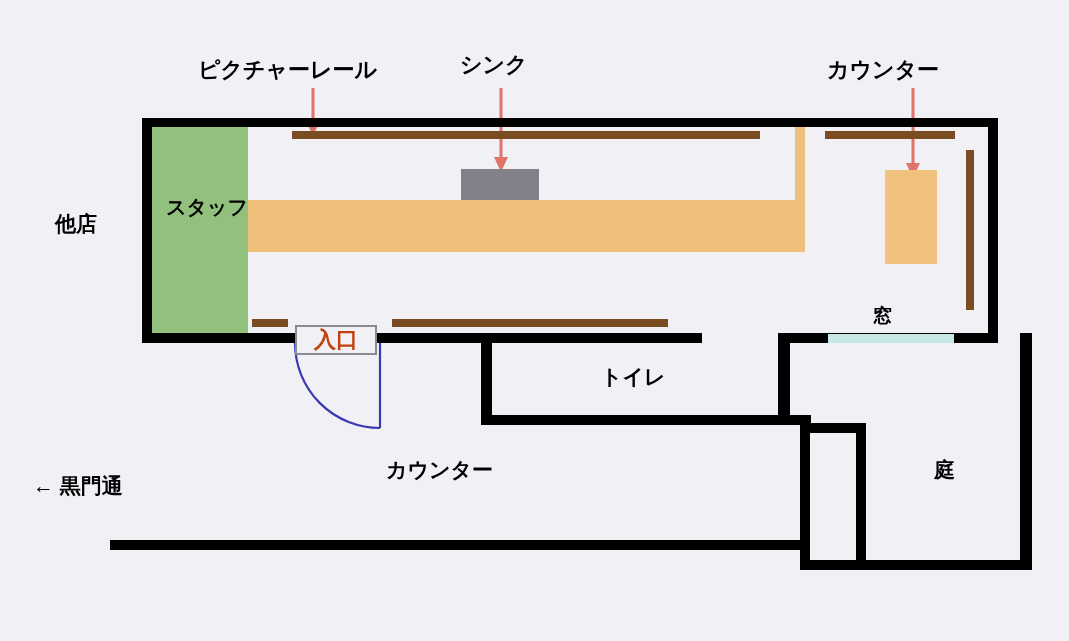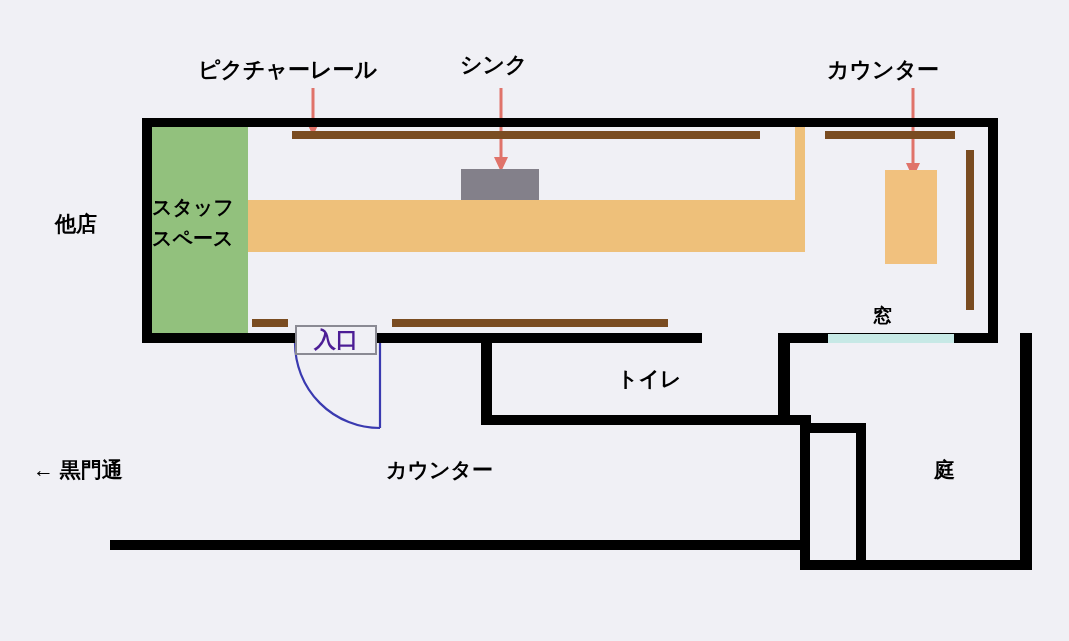--- a/index.html
+++ b/index.html
@@ -70,28 +70,28 @@
   .entrance-box {
     position: absolute;
     background: #f0f0f5;
     border: 2px solid #8a8a93;
     box-sizing: border-box;
     display: flex;
     align-items: center;
     justify-content: center;
     font-size: 22px;
     font-weight: bold;
-    color: #4c1d95;
+    color: #c2410c;
   }
   .door-swing {
     position: absolute;
   }
   .staff-label {
     position: absolute;
-    text-align: left;
+    text-align: right;
     font-size: 20px;
     font-weight: bold;
     color: #000;
     line-height: 1.55;
   }
 </style>
 </head>
 <body>
 
 <div id="plan">
@@ -123,21 +123,20 @@
 
   <div class="wall" style="left:988px; top:118px; width:10px; height:224px;"></div>
 
   <div class="wall" style="left:142px; top:333px; width:560px; height:10px;"></div>
 
   <div class="wall" style="left:778px; top:333px; width:220px; height:10px;"></div>
 
   <div class="staff" style="left:152px; top:127px; width:96px; height:206px;"></div>
   <div class="staff-label" style="left:152px; top:192px; width:96px;">
     <div>スタッフ</div>
-    <div>スペース</div>
   </div>
 
   <div class="counter" style="left:248px; top:200px; width:557px; height:52px;"></div>
   <div class="counter" style="left:795px; top:127px; width:10px; height:76px;"></div>
 
   <div class="sink" style="left:461px; top:169px; width:78px; height:31px;"></div>
 
   <div class="rail" style="left:292px; top:131px; width:468px; height:8px;"></div>
   <div class="rail" style="left:825px; top:131px; width:130px; height:8px;"></div>
   <div class="rail" style="left:966px; top:150px; width:8px; height:160px;"></div>
@@ -151,31 +150,31 @@
   <svg class="door-swing" style="left:292px; top:340px;" width="95" height="90">
     <path d="M 3 3 A 85 85 0 0 0 88 88" stroke="#3a3ab0" stroke-width="2.2" fill="none"></path>
     <line x1="88" y1="3" x2="88" y2="88" stroke="#3a3ab0" stroke-width="2.2"></line>
   </svg>
   <div class="entrance-box" style="left:295px; top:325px; width:82px; height:30px;">
     <span>入口</span>
   </div>
 
   <div class="wall" style="left:481px; top:333px; width:11px; height:92px;"></div>
   <div class="wall" style="left:481px; top:415px; width:330px; height:10px;"></div>
-  <div class="lbl lbl-room" style="left:617px; top:367px;">トイレ</div>
+  <div class="lbl lbl-room" style="left:601px; top:367px;font-family:Liberation Mono, monospace;">トイレ</div>
 
   <div class="window-bar" style="left:828px; top:334px; width:126px; height:9px;"></div>
   <div class="lbl lbl-small" style="left:873px; top:305px;">窓</div>
 
   <div class="wall" style="left:778px; top:333px; width:12px; height:92px;"></div>
   <div class="wall" style="left:1020px; top:333px; width:12px; height:237px;"></div>
   <div class="wall" style="left:800px; top:423px; width:66px; height:10px;"></div>
   <div class="wall" style="left:800px; top:423px; width:10px; height:147px;"></div>
   <div class="wall" style="left:856px; top:423px; width:10px; height:147px;"></div>
   <div class="wall" style="left:800px; top:560px; width:232px; height:10px;"></div>
   <div class="lbl lbl-room" style="left:934px; top:458px;">庭</div>
 
   <div class="wall" style="left:110px; top:540px; width:700px; height:10px;"></div>
   <div class="lbl lbl-room" style="left:386px; top:458px;">カウンター</div>
 
-  <div class="lbl lbl-room" style="left:33px; top:458px;">← 黒門通</div>
+  <div class="lbl lbl-room" style="left:33px; top:474px;">← 黒門通</div>
 
 </div>
 
 </body></html>

